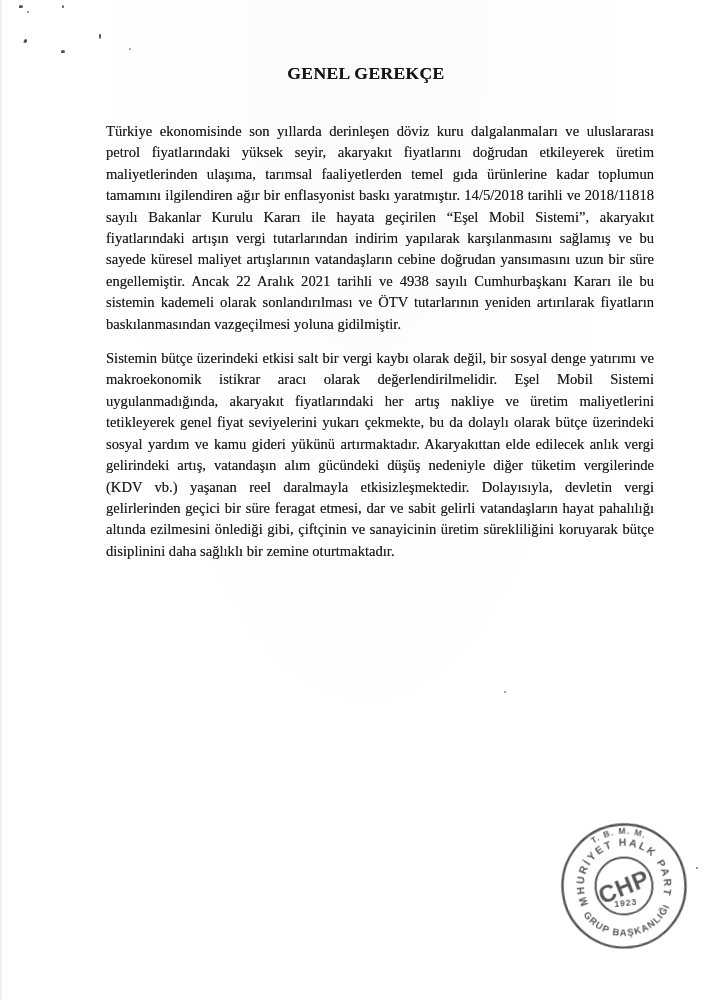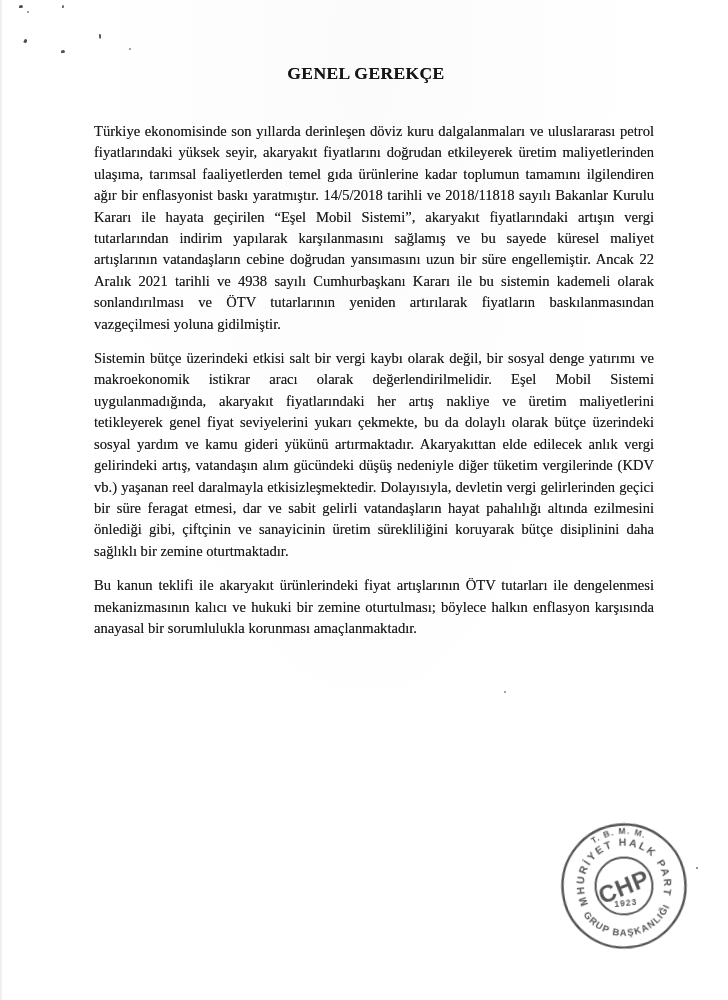--- a/index.html
+++ b/index.html
@@ -35,21 +35,21 @@
   .doc-content {
     position: absolute;
     top: 121px;
     left: 92px;
     width: 560px;
     font-size: 14.6px;
     line-height: 21.4px;
     text-align: justify;
     text-shadow: 0 0 0.5px rgba(25,25,25,0.6);
   }
-  .doc-content p { margin: 0 0 13px 0; }
+  .doc-content p { margin: 0 0 13px 12px; }
 
   
   .speck {
     position: absolute;
     background: #222;
     border-radius: 50% 50% 50% 10%;
     opacity: 0.8;
   }
 
   
@@ -87,21 +87,20 @@
   <div class="speck" style="left:694px; top:867px; width:2px; height:2px; opacity:.6;"></div>
 
   <h1 class="doc-title">GENEL GEREKÇE</h1>
 
   <div class="doc-content">
 
       <p>Türkiye ekonomisinde son yıllarda derinleşen döviz kuru dalgalanmaları ve uluslararası petrol fiyatlarındaki yüksek seyir, akaryakıt fiyatlarını doğrudan etkileyerek üretim maliyetlerinden ulaşıma, tarımsal faaliyetlerden temel gıda ürünlerine kadar toplumun tamamını ilgilendiren ağır bir enflasyonist baskı yaratmıştır. 14/5/2018 tarihli ve 2018/11818 sayılı Bakanlar Kurulu Kararı ile hayata geçirilen “Eşel Mobil Sistemi”, akaryakıt fiyatlarındaki artışın vergi tutarlarından indirim yapılarak karşılanmasını sağlamış ve bu sayede küresel maliyet artışlarının vatandaşların cebine doğrudan yansımasını uzun bir süre engellemiştir. Ancak 22 Aralık 2021 tarihli ve 4938 sayılı Cumhurbaşkanı Kararı ile bu sistemin kademeli olarak sonlandırılması ve ÖTV tutarlarının yeniden artırılarak fiyatların baskılanmasından vazgeçilmesi yoluna gidilmiştir.</p>
 
       <p>Sistemin bütçe üzerindeki etkisi salt bir vergi kaybı olarak değil, bir sosyal denge yatırımı ve makroekonomik istikrar aracı olarak değerlendirilmelidir. Eşel Mobil Sistemi uygulanmadığında, akaryakıt fiyatlarındaki her artış nakliye ve üretim maliyetlerini tetikleyerek genel fiyat seviyelerini yukarı çekmekte, bu da dolaylı olarak bütçe üzerindeki sosyal yardım ve kamu gideri yükünü artırmaktadır. Akaryakıttan elde edilecek anlık vergi gelirindeki artış, vatandaşın alım gücündeki düşüş nedeniyle diğer tüketim vergilerinde (KDV vb.) yaşanan reel daralmayla etkisizleşmektedir. Dolayısıyla, devletin vergi gelirlerinden geçici bir süre feragat etmesi, dar ve sabit gelirli vatandaşların hayat pahalılığı altında ezilmesini önlediği gibi, çiftçinin ve sanayicinin üretim sürekliliğini koruyarak bütçe disiplinini daha sağlıklı bir zemine oturtmaktadır.</p>
 
-      <p>Bu kanun teklifi ile akaryakıt ürünlerindeki fiyat artışlarının ÖTV tutarları ile dengelenmesi mekanizmasının kalıcı ve hukuki bir zemine oturtulması; böylece halkın enflasyon karşısında anayasal bir sorumlulukla korunması amaçlanmaktadır.</p>
     </div>
 
   <div class="stamp">
     <svg viewBox="0 0 150 150">
       <defs>
         <path id="arc-tbmm" d="M 43,34 A 52,52 0 0 1 107,34"></path>
         <path id="arc-ring" d="M 36.8,86.7 A 40,40 0 1 1 113.2,86.7"></path>
         <path id="arc-bottom" d="M 31.7,100 A 50,50 0 0 0 118.3,100"></path>
       </defs>
 

